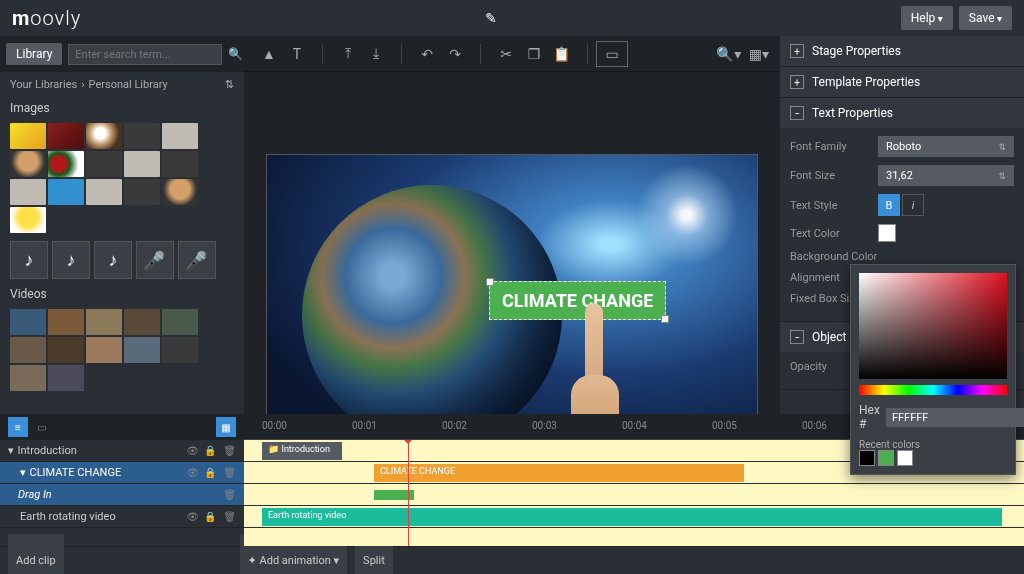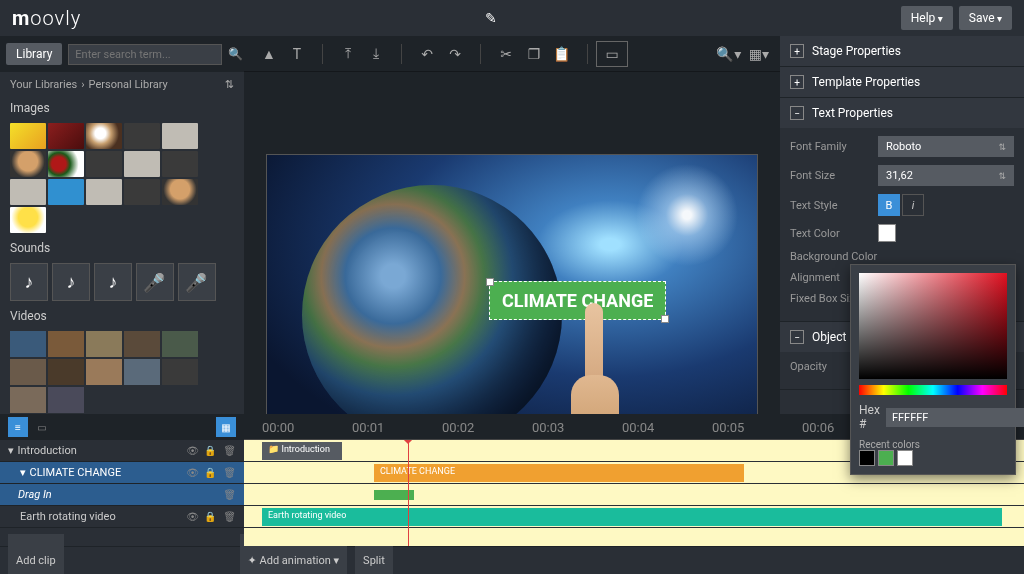--- a/index.html
+++ b/index.html
@@ -78,21 +78,21 @@
 .hex-row { display: flex; align-items: center; gap: 6px; margin-bottom: 8px; }
 .hex-input { flex: 1; background: #565b62; border: none; padding: 3px 6px; color: #fff; font-size: 11px; }
 .recent-label { font-size: 10px; color: #aaa; display: block; }
 .recent-row { display: flex; gap: 3px; }
 .recent-sw { width: 16px; height: 16px; border: 1px solid #888; }
 .timeline-area { position: absolute; bottom: 0; left: 0; right: 0; height: 160px; background: #2a2f36; display: flex; flex-direction: column; }
 .timeline-top { height: 26px; display: flex; align-items: center; background: #1e2328; }
 .tl-left-tools { width: 244px; display: flex; align-items: center; gap: 4px; padding: 0 8px; }
 .tl-icon { width: 20px; height: 20px; display: flex; align-items: center; justify-content: center; color: #fff; background: #3a8fd8; font-size: 10px; cursor: pointer; }
 .tl-icon.plain { background: transparent; color: #888; }
-.ruler { flex: 1; display: flex; align-items: center; color: #888; font-size: 13px; position: relative; height: 100%; border-bottom: 1px solid #444; }
+.ruler { flex: 1; display: flex; align-items: center; color: #888; font-size: 10px; position: relative; height: 100%; border-bottom: 1px solid #444; }
 .ruler-tick { position: absolute; top: 6px; }
 .tl-body { flex: 1; display: flex; overflow: hidden; }
 .tl-tracks-left { width: 244px; background: #2a2f36; }
 .track-row { height: 22px; display: flex; align-items: center; padding: 0 8px; font-size: 11px; color: #ccc; border-bottom: 1px solid #1e2328; gap: 4px; }
 .track-row.active { background: #2c5d8f; color: #fff; }
 .track-row .spacer { flex: 1; }
 .track-icons { display: flex; gap: 6px; color: #888; font-size: 10px; }
 .tl-tracks-right { flex: 1; position: relative; background: #fef9c3; }
 .track-lane { height: 22px; position: relative; border-bottom: 1px solid #2a2f36; }
 .clip { position: absolute; height: 18px; top: 2px; font-size: 9px; color: #fff; padding: 2px 6px; overflow: hidden; white-space: nowrap; }
@@ -146,21 +146,20 @@
       <div class="thumb dark"></div>
       <div class="thumb light"></div>
       <div class="thumb dark"></div>
       <div class="thumb light"></div>
       <div class="thumb blue"></div>
       <div class="thumb light"></div>
       <div class="thumb dark"></div>
       <div class="thumb face"></div>
       <div class="thumb sun"></div>
     </div>
-    <div class="section-label">Sounds</div>
     <div class="sound-row">
       <div class="sound-btn">♪</div>
       <div class="sound-btn">♪</div>
       <div class="sound-btn">♪</div>
       <div class="sound-btn">🎤</div>
       <div class="sound-btn">🎤</div>
     </div>
     <div class="section-label">Videos</div>
     <div class="video-grid">
       <div class="vthumb" style="background:#3a5a7a"></div>

